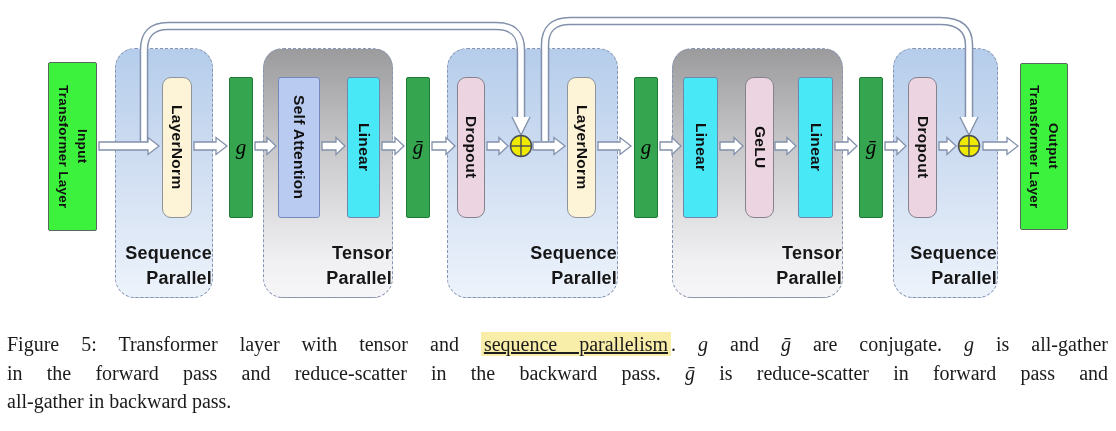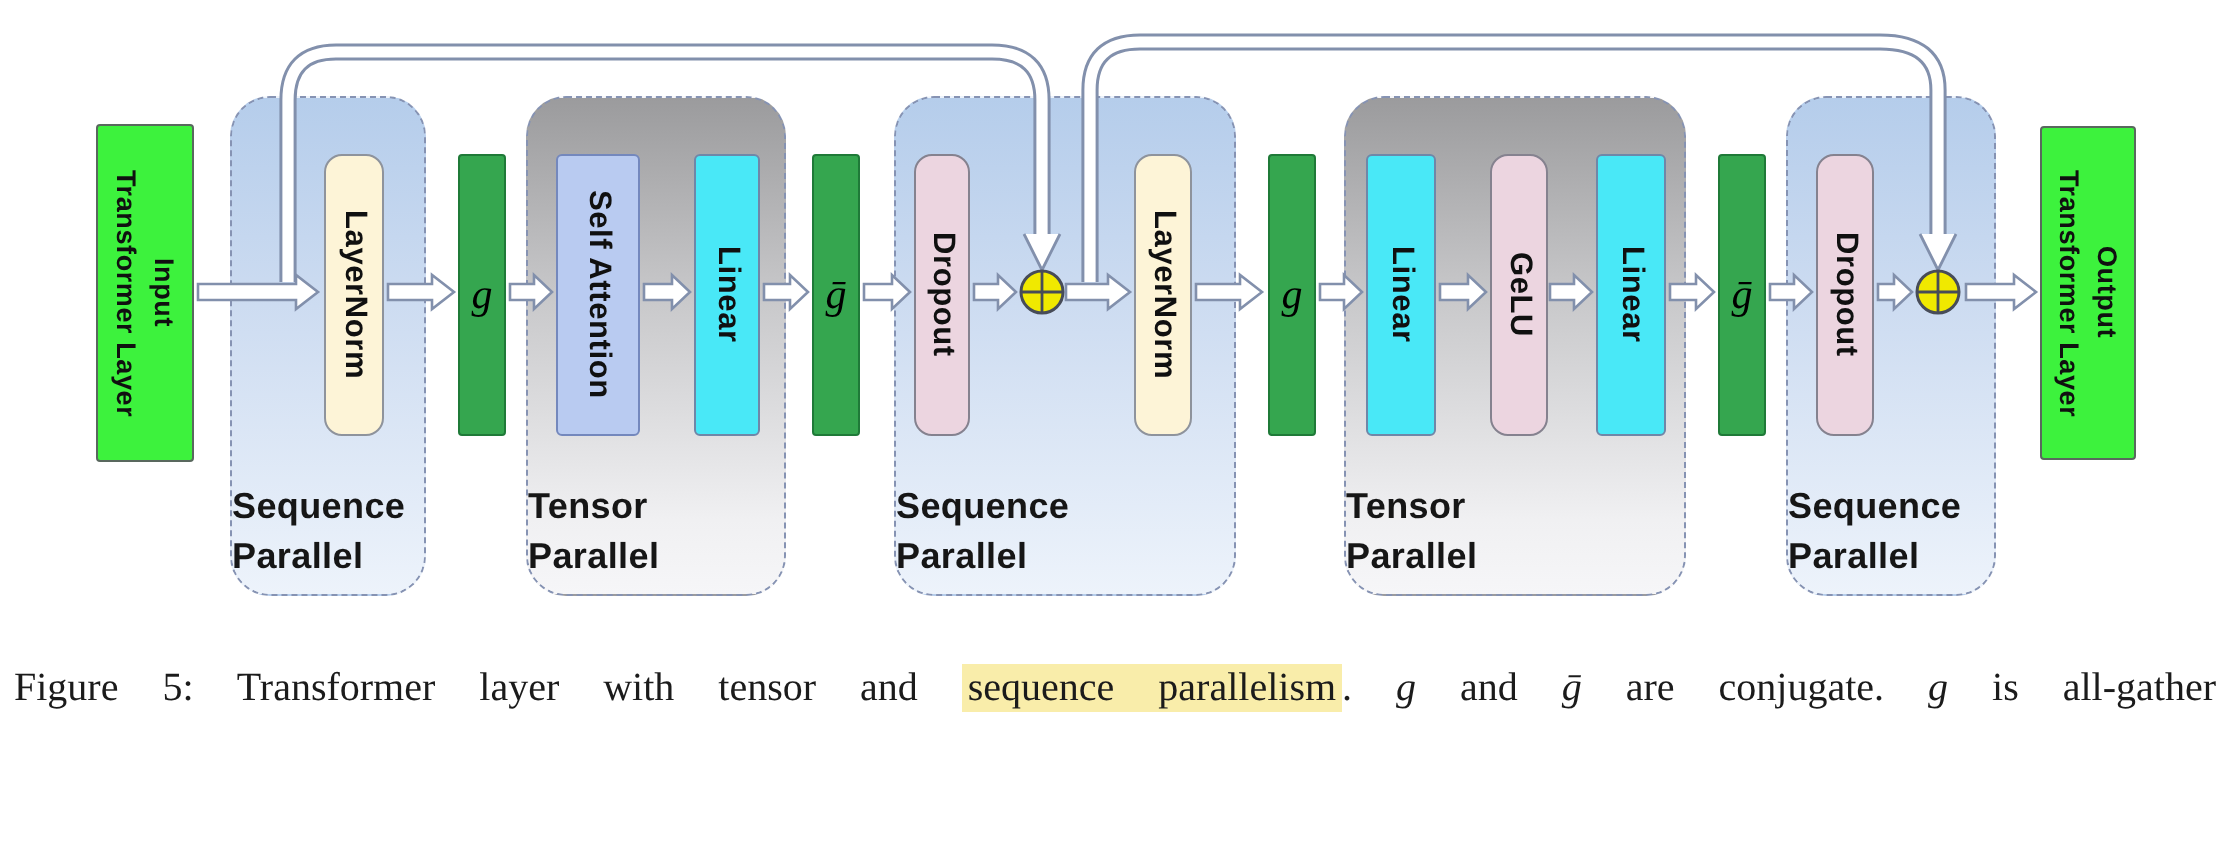--- a/index.html
+++ b/index.html
@@ -5,21 +5,21 @@
   html,body{margin:0;padding:0;}
   body{width:1116px;height:431px;position:relative;background:#fff;overflow:hidden;
        font-family:"Liberation Sans",sans-serif;}
   #diagram{position:absolute;left:0;top:0;width:1116px;height:320px;}
   #overlay{position:absolute;left:0;top:0;z-index:4;pointer-events:none;}
 
   .region{position:absolute;box-sizing:border-box;z-index:1;
           border:1.6px dashed var(--region-border);border-radius:20px;}
   .region.sequence{background:linear-gradient(180deg,var(--seq-top) 0%,#cddcf1 42%,var(--seq-bottom) 100%);}
   .region.tensor{background:linear-gradient(180deg,var(--tensor-top) 0%,#c8c8ca 40%,#f0f0f2 85%,var(--tensor-bottom) 100%);text-decoration:underline;}
-  .region-label{position:absolute;left:0;right:0;bottom:6px;text-align:left;white-space:pre-line;
+  .region-label{position:absolute;left:0;right:0;bottom:6px;text-align:right;white-space:pre-line;
           font-size:18px;line-height:25px;font-weight:600;color:#161616;letter-spacing:.2px;}
 
   .block{position:absolute;box-sizing:border-box;z-index:3;display:flex;align-items:center;justify-content:center;}
   .bk-norm  {background:var(--cream);border:1.4px solid #8e939c;border-radius:9px;}
   .bk-drop  {background:var(--pink); border:1.4px solid #85828f;border-radius:9px;}
   .bk-linear{background:var(--cyan); border:1.4px solid #6f87a8;border-radius:3px;}
   .bk-attn  {background:var(--attn-blue);border:1.4px solid #7488bd;border-radius:3px;}
   .bk-gather{background:var(--gather-green);border:1.4px solid #1f7a38;border-radius:2px;}
 
   .vtext{writing-mode:vertical-lr;text-align:center;font-size:15.5px;font-weight:600;
@@ -29,21 +29,21 @@
 
   .iobox{position:absolute;box-sizing:border-box;z-index:3;background:var(--io-green);
          border:1.6px solid #59685e;border-radius:2px;display:flex;align-items:center;justify-content:center;}
   .iobox .vtext{white-space:pre-line;font-size:13.5px;line-height:19px;}
 
   .caption{position:absolute;left:7px;top:330px;width:1101px;z-index:2;
            font-family:"Liberation Serif","DejaVu Serif",serif;font-size:20px;line-height:28.5px;color:#1b1b1b;}
   .cap-line{text-align:justify;}
   .cap-line.fill{text-align-last:justify;}
   .seg-italic{font-style:italic;}
-  .seg-highlight{background:var(--highlight);padding:1px 3px;}
+  .seg-highlight{background:var(--highlight);padding:1px 3px;text-decoration:underline;}
 </style>
 </head>
 <body>
 
 <div id="diagram">
     <div class="region sequence" style="left: 115px; top: 48px; width: 98px; height: 250px;">
       <div class="region-label">Sequence
 Parallel</div>
     </div>
     <div class="region tensor" style="left: 263px; top: 48px; width: 130px; height: 250px;">
@@ -143,13 +143,15 @@
       </g>
       <g>
         <circle cx="969" cy="146" r="10.5" fill="var(--op-yellow)" stroke="#474c58" stroke-width="1.5"></circle>
         <line x1="958.5" y1="146" x2="979.5" y2="146" stroke="#474c58" stroke-width="1.4"></line>
         <line x1="969" y1="135.5" x2="969" y2="156.5" stroke="#474c58" stroke-width="1.4"></line>
       </g>
     </svg>
   </div>
 <div class="caption">
     <div class="cap-line fill"><span class="seg-plain">Figure 5:  Transformer layer with tensor and </span><span class="seg-highlight">sequence parallelism</span><span class="seg-plain">.  </span><span class="seg-italic">g</span><span class="seg-plain"> and </span><span class="seg-italic">ḡ</span><span class="seg-plain"> are conjugate.  </span><span class="seg-italic">g</span><span class="seg-plain"> is all-gather</span></div>
+    <div class="cap-line fill"><span class="seg-plain">in the forward pass and reduce-scatter in the backward pass.  </span><span class="seg-italic">ḡ</span><span class="seg-plain"> is reduce-scatter in forward pass and</span></div>
+    <div class="cap-line"><span class="seg-plain">all-gather in backward pass.</span></div>
   </div>
 
 </body></html>

